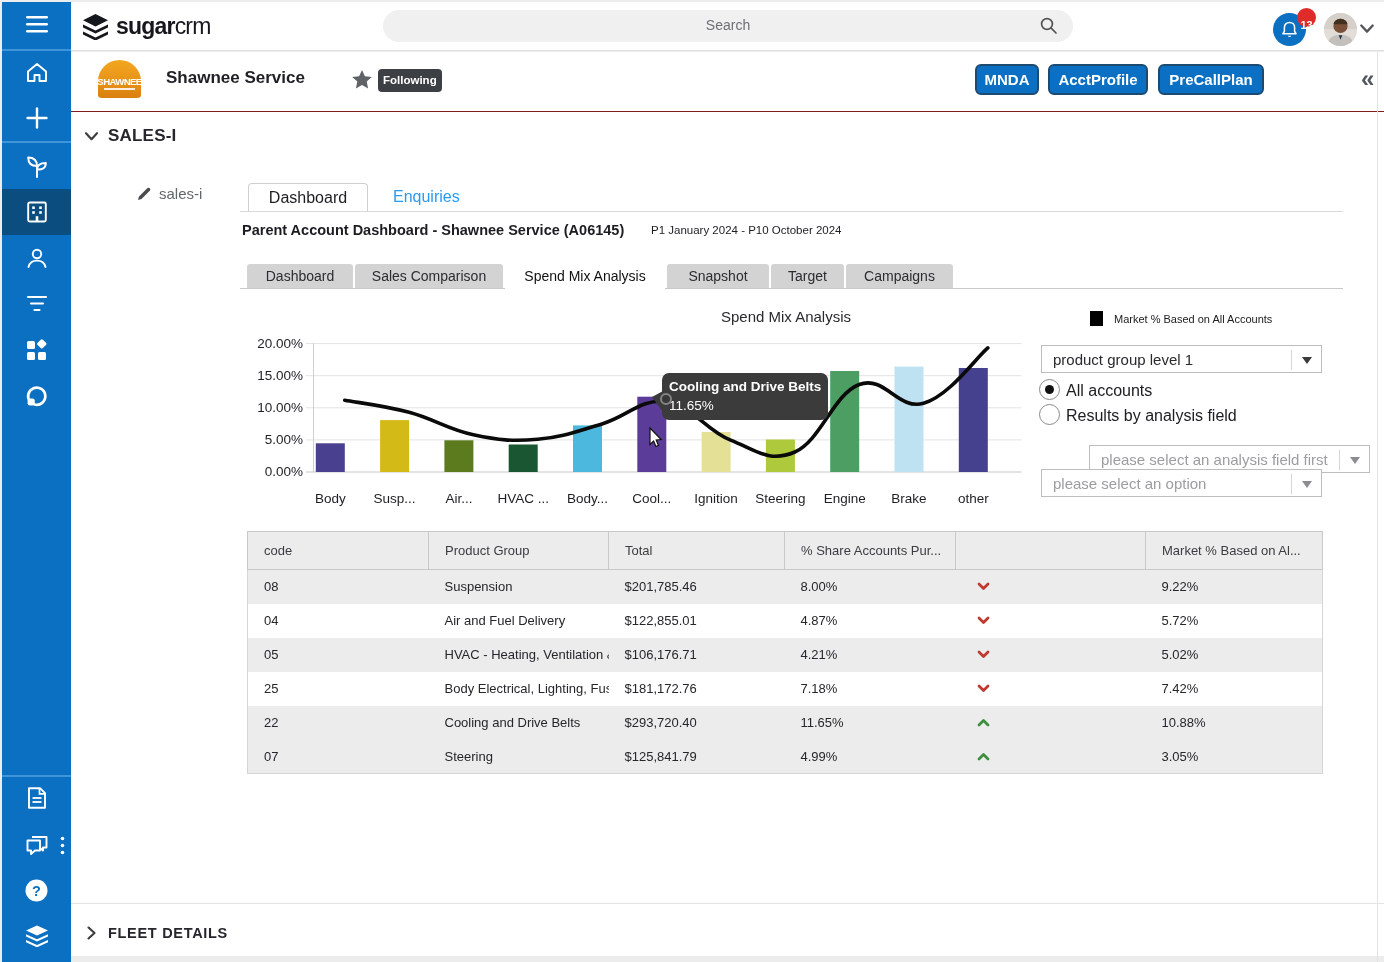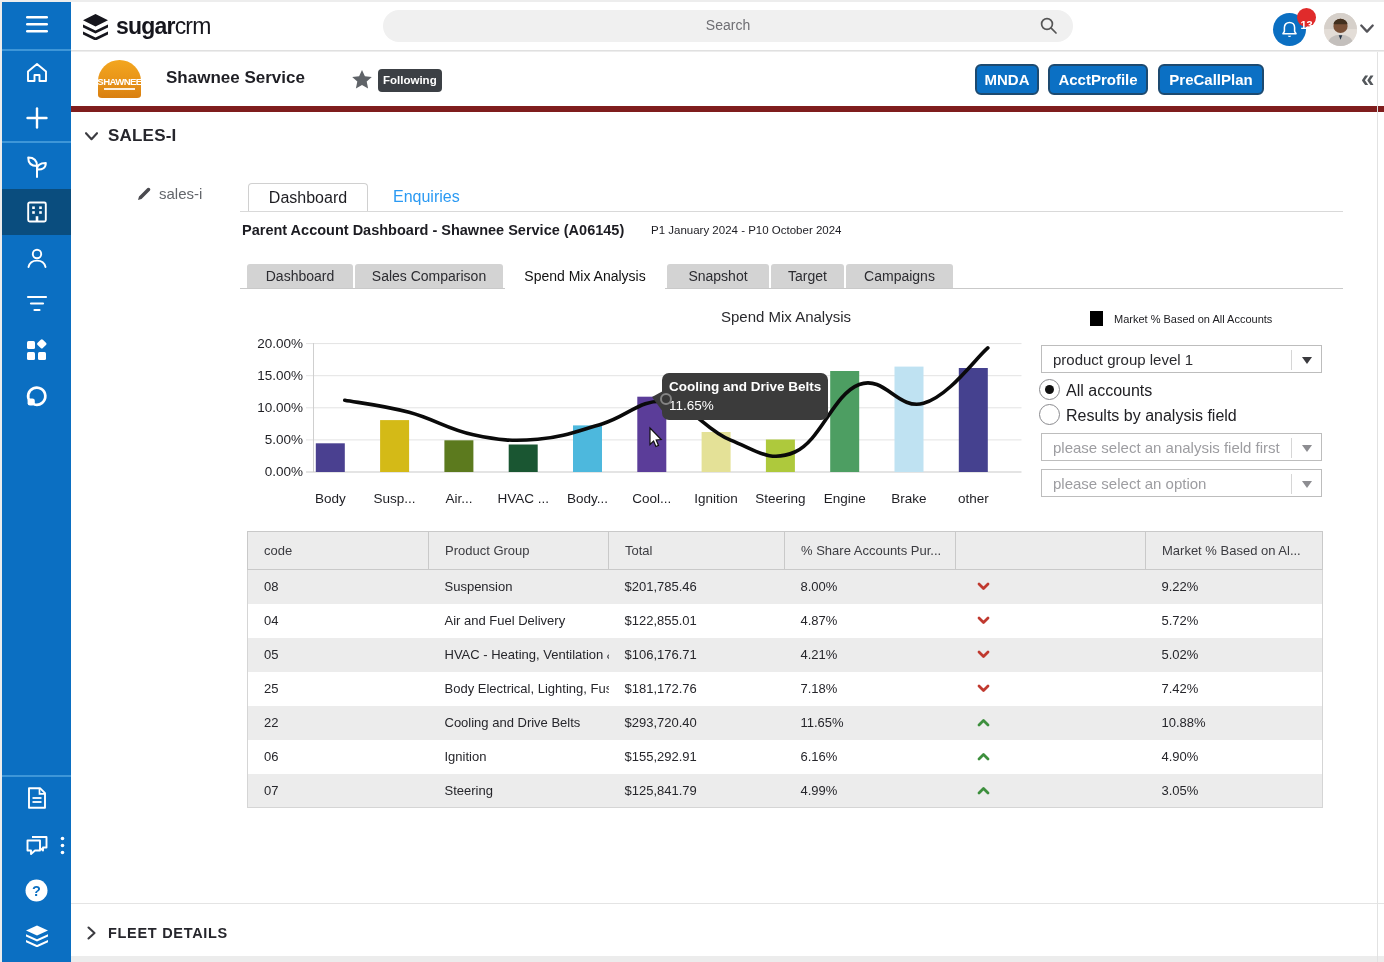--- a/index.html
+++ b/index.html
@@ -20,21 +20,21 @@
   #logo .word b { font-weight:700; }
   #searchbar { position:absolute; left:312px; top:8px; width:690px; height:32px; background:#f0f0f0; border-radius:16px; }
   #searchbar .ph { position:absolute; left:0; right:0; top:7px; text-align:center; color:#6e6e73; font-size:14px; }
   #searchbar svg { position:absolute; right:16px; top:7px; }
   #bellwrap { position:absolute; left:1202px; top:11px; width:33px; height:33px; background:#0b6fc2; border-radius:50%; display:flex; align-items:center; justify-content:center; }
   #bellbadge { position:absolute; left:1226px; top:6px; min-width:19px; height:19px; background:#e02b2b; border-radius:10px; color:#fff; font-size:11px; font-weight:700; text-align:center; line-height:19px; padding:8px 2px; }
   #avatar { position:absolute; left:1253px; top:11px; width:33px; height:33px; border-radius:50%; overflow:hidden; background:#e9e4e0; }
   #usrchev { position:absolute; left:1289px; top:22px; }
 
   
-  #accthdr { position:absolute; left:71px; top:52px; width:1313px; height:60px; background:#fff; border-bottom:6px solid #7f1d1d; }
+  #accthdr { position:absolute; left:71px; top:52px; width:1313px; height:60px; background:#fff; border-bottom:1px solid #7f1d1d; }
   #alogo { position:absolute; left:25px; top:5px; width:47px; height:47px; }
   #acctname { position:absolute; left:95px; top:16px; font-size:17px; font-weight:700; color:#1f1f25; }
   #star { position:absolute; left:281px; top:18px; }
   #following { position:absolute; left:307px; top:17px; height:23px; background:#3c4045; color:#fff; font-size:11.5px; font-weight:700; border-radius:4px; padding:0 5px; line-height:23px; }
   .hbtn { position:absolute; top:12px; height:31px; background:#0b70c4; border:2px solid #1d4a70; border-radius:6px; color:#fff; font-size:15px; font-weight:700; text-align:center; }
   #collapse2 { position:absolute; left:1290px; top:13px; font-size:24px; color:#54585c; font-weight:700; }
 
   
   #main { position:absolute; left:71px; top:112px; width:1313px; height:848px; background:#fff; }
   #salesihdr { position:absolute; left:14px; top:14px; display:flex; align-items:center; }
@@ -368,21 +368,21 @@
         <span class="tx">product group level 1</span>
         <span class="div"></span>
         <span class="ar"></span>
       </div>
     <div class="radio" style="top:267px;">
         <span class="dot"></span>
       </div>
     <div class="rlabel" style="top:270px;">All accounts</div>
     <div class="radio" style="top:292px;"></div>
     <div class="rlabel" style="top:295px;">Results by analysis field</div>
-    <div class="selbox" style="top:321px;">
+    <div class="selbox" style="top:333px;margin-left:48px;">
         <span class="tx gray">please select an analysis field first</span>
         <span class="div"></span>
         <span class="ar gray"></span>
       </div>
     <div class="selbox" style="top:357px;">
         <span class="tx gray">please select an option</span>
         <span class="div"></span>
         <span class="ar gray"></span>
       </div>
 
@@ -449,30 +449,20 @@
         <tr class="alt">
             <td>22</td>
             <td>Cooling and Drive Belts</td>
             <td>$293,720.40</td>
             <td>11.65%</td>
             <td><svg width="13" height="9" viewBox="0 0 13 9" style="margin-left:5px;">
                 <path d="M2 7 L6.5 2.5 L11 7" fill="none" stroke="#3d8f3d" stroke-width="2.8" stroke-linecap="round" stroke-linejoin="round"></path>
               </svg></td>
             <td>10.88%</td>
           </tr>
-        <tr>
-            <td>06</td>
-            <td>Ignition</td>
-            <td>$155,292.91</td>
-            <td>6.16%</td>
-            <td><svg width="13" height="9" viewBox="0 0 13 9" style="margin-left:5px;">
-                <path d="M2 7 L6.5 2.5 L11 7" fill="none" stroke="#3d8f3d" stroke-width="2.8" stroke-linecap="round" stroke-linejoin="round"></path>
-              </svg></td>
-            <td>4.90%</td>
-          </tr>
         <tr class="alt">
             <td>07</td>
             <td>Steering</td>
             <td>$125,841.79</td>
             <td>4.99%</td>
             <td><svg width="13" height="9" viewBox="0 0 13 9" style="margin-left:5px;">
                 <path d="M2 7 L6.5 2.5 L11 7" fill="none" stroke="#3d8f3d" stroke-width="2.8" stroke-linecap="round" stroke-linejoin="round"></path>
               </svg></td>
             <td>3.05%</td>
           </tr>

